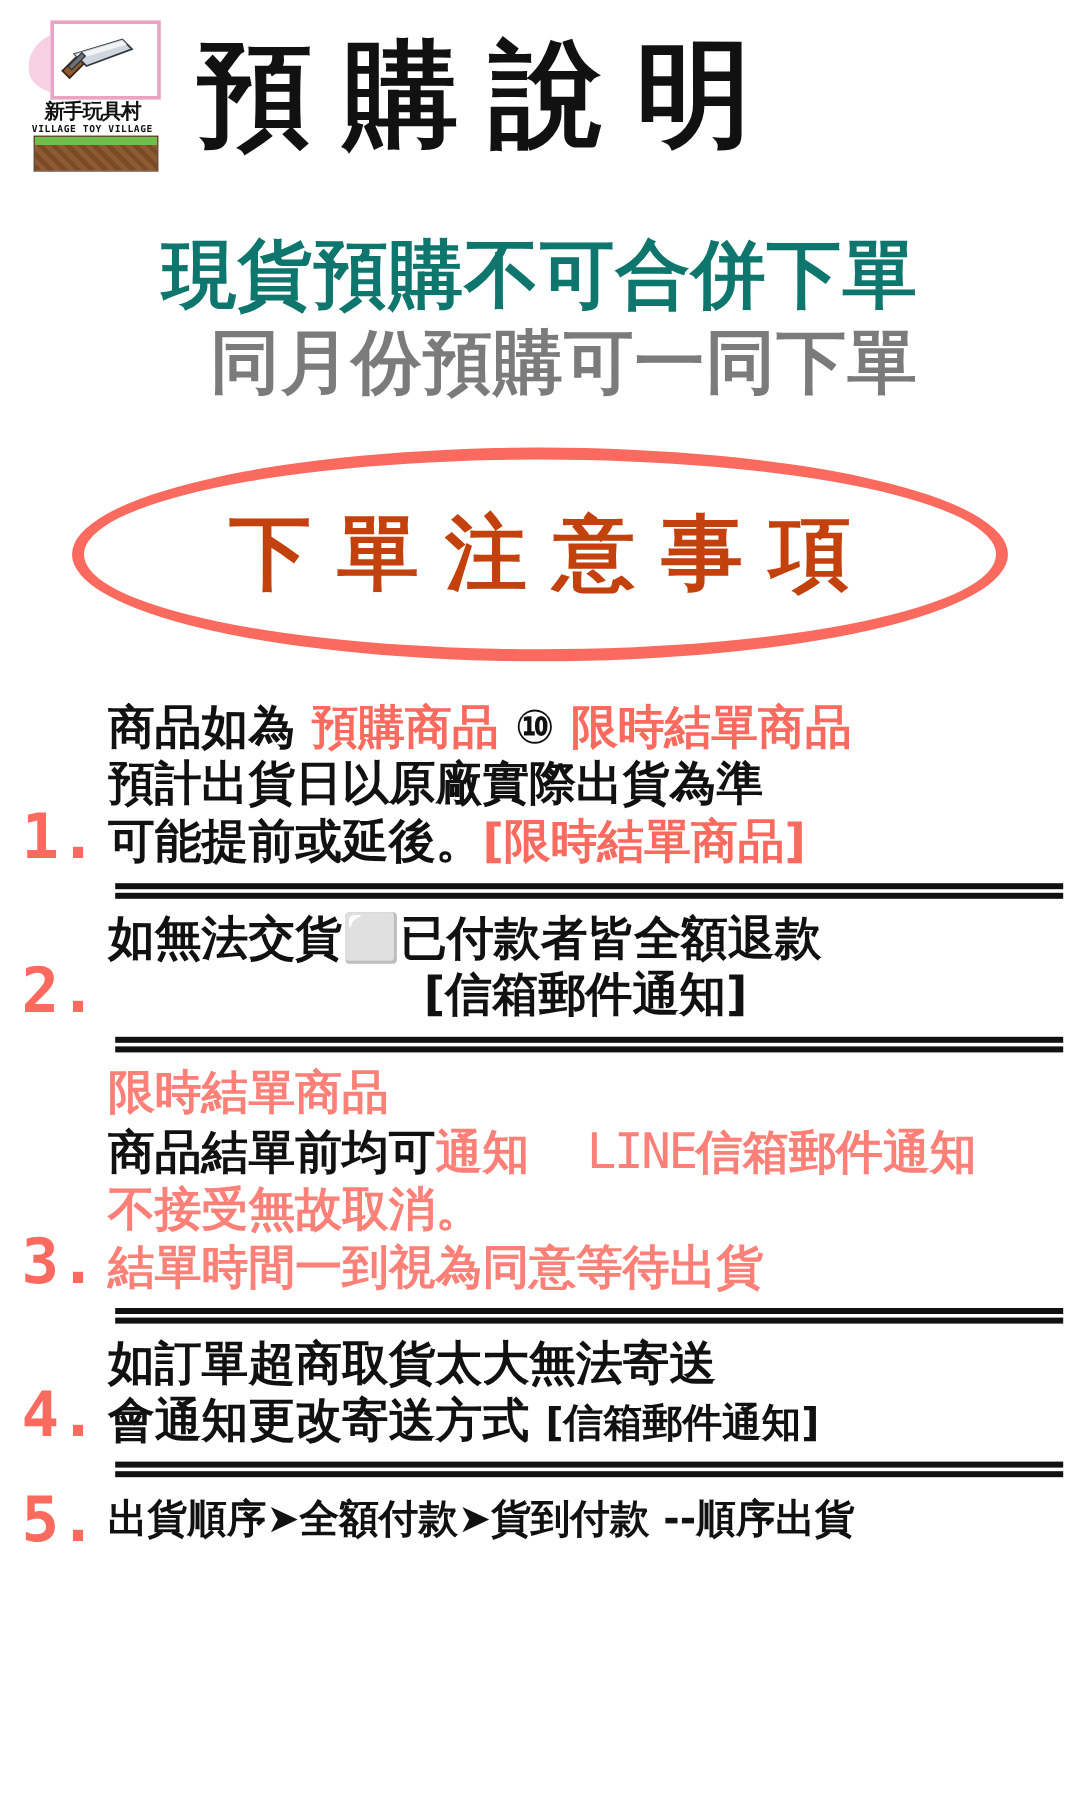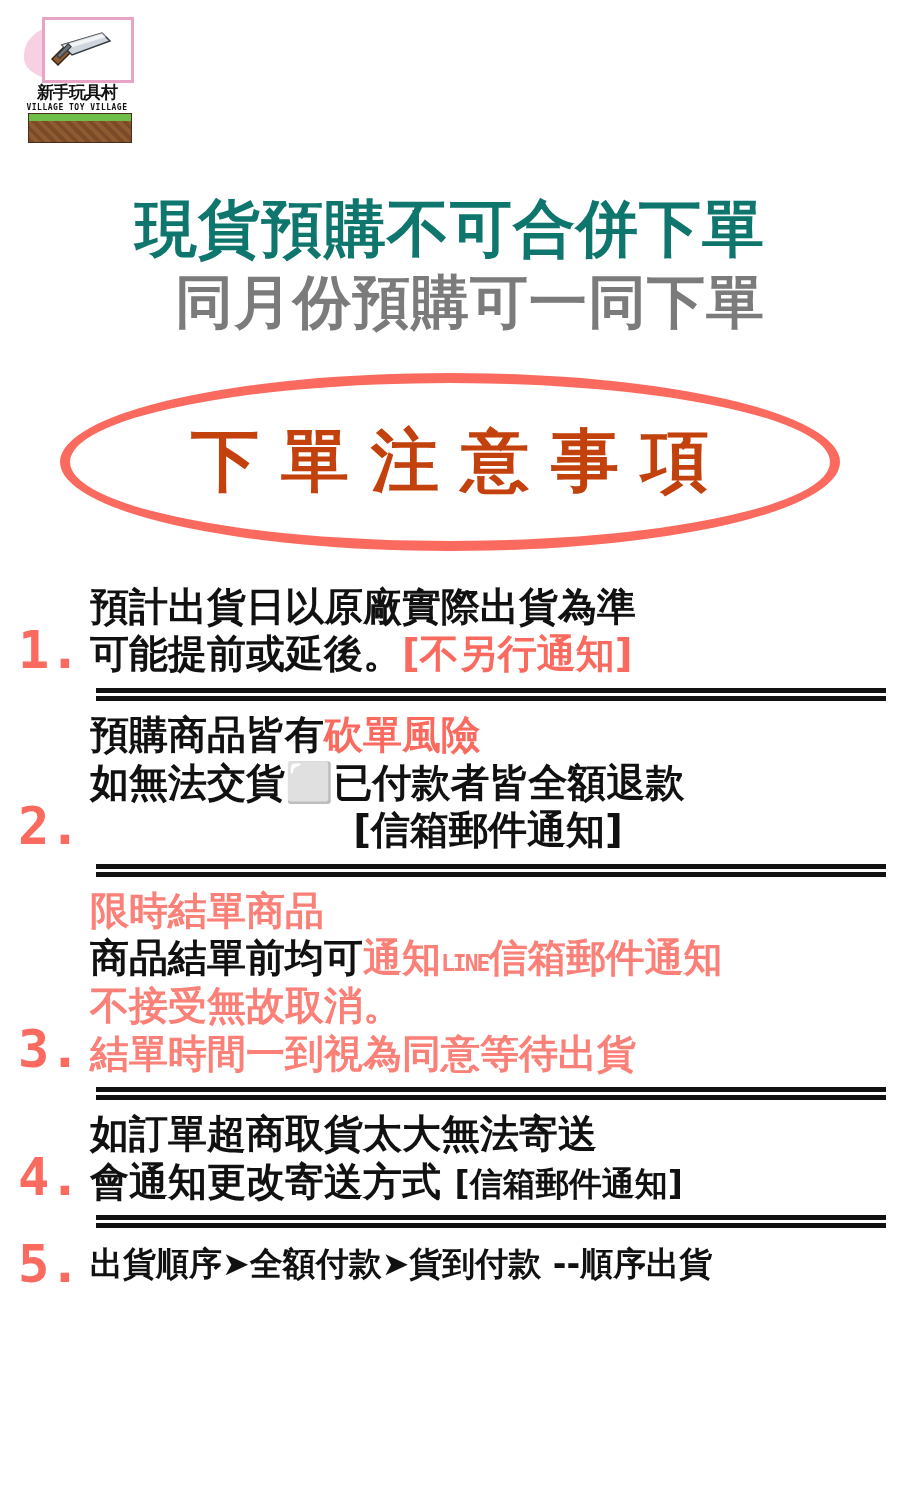--- a/index.html
+++ b/index.html
@@ -192,66 +192,68 @@
     border-bottom: 5px solid #111111;
     height: 3px;
     margin: 6px 0 6px 78px;
     background: #ffffff;
   }
 
   .item-3 .body { color: #fa8078; }
   .item-3 .black { color: #111111; }
   .line-logo {
     font-family: "DejaVu Sans Mono", monospace;
-    font-weight: bold;
-    font-size: 23px;
+    font-weight: normal;
+    font-size: 41px;
     letter-spacing: -2px;
+    margin-left: 48px;
   }
 </style>
 </head>
 <body>
 
 <div class="header">
   <div class="logo">
     <div class="logo-blob"></div>
     <div class="logo-frame"></div>
     <svg class="logo-sword" viewBox="0 0 72 36">
       <polygon points="8,28 20,16 26,22 14,34" fill="#8d5a31" stroke="#3b2412" stroke-width="1.5"></polygon>
       <polygon points="18,14 58,2 66,10 28,24" fill="#cfd6dd" stroke="#333a41" stroke-width="1.5"></polygon>
       <polygon points="18,14 58,2 62,6 22,18" fill="#ffffff" opacity=".7"></polygon>
       <rect x="12" y="18" width="16" height="4" transform="rotate(-45 20 20)" fill="#6e747a" stroke="#333a41" stroke-width="1.2"></rect>
     </svg>
     <div class="logo-text">新手玩具村</div>
     <div class="logo-sub">VILLAGE TOY VILLAGE</div>
     <div class="logo-ground"></div>
   </div>
+  <div class="header-title">預購說明</div>
 </div>
 
 <div class="subhead-wrap">
   <div class="subhead-1">現貨預購不可合併下單</div>
   <div class="subhead-2">同月份預購可一同下單</div>
 </div>
 
 <div class="oval">
   <div class="oval-text">下單注意事項</div>
 </div>
 
 <div class="list" id="notes-list">
     <div class="item item-1">
       <div class="num">1.</div>
       <div class="body">
+        <div class="line"><span class="black">商品如為 </span><span class="red">預購商品 </span><span class="black">⑩ </span><span class="red">限時結單商品</span></div>
         <div class="line"><span class="black">預計出貨日以原廠實際出貨為準</span></div>
-        <div class="line"><span class="black">可能提前或延後。</span><span class="red">[不另行通知]</span></div>
+        <div class="line"><span class="black">可能提前或延後。</span><span class="red">[限時結單商品]</span></div>
       </div>
     </div>
     <div class="divider"></div>
     <div class="item item-2">
       <div class="num">2.</div>
       <div class="body">
-        <div class="line"><span class="black">預購商品皆有</span><span class="red">砍單風險</span></div>
         <div class="line"><span class="black">如無法交貨⬜已付款者皆全額退款</span></div>
         <div class="line center"><span class="black">[信箱郵件通知]</span></div>
       </div>
     </div>
     <div class="divider"></div>
     <div class="item item-3">
       <div class="num">3.</div>
       <div class="body">
         <div class="line"><span class="pinkline">限時結單商品</span></div>
         <div class="line"><span class="black">商品結單前均可</span><span class="pinkline">通知</span><span class="pinkline line-logo">LINE</span><span class="pinkline">信箱郵件通知</span></div>

